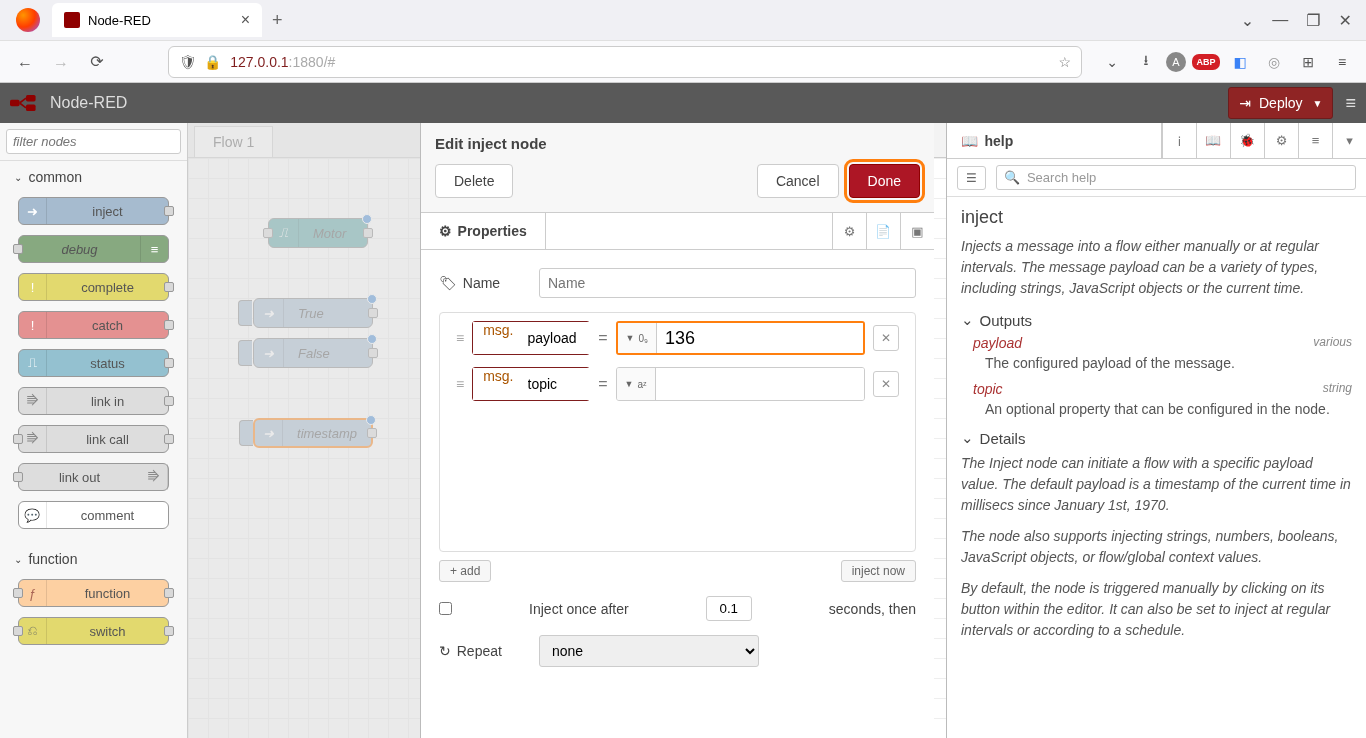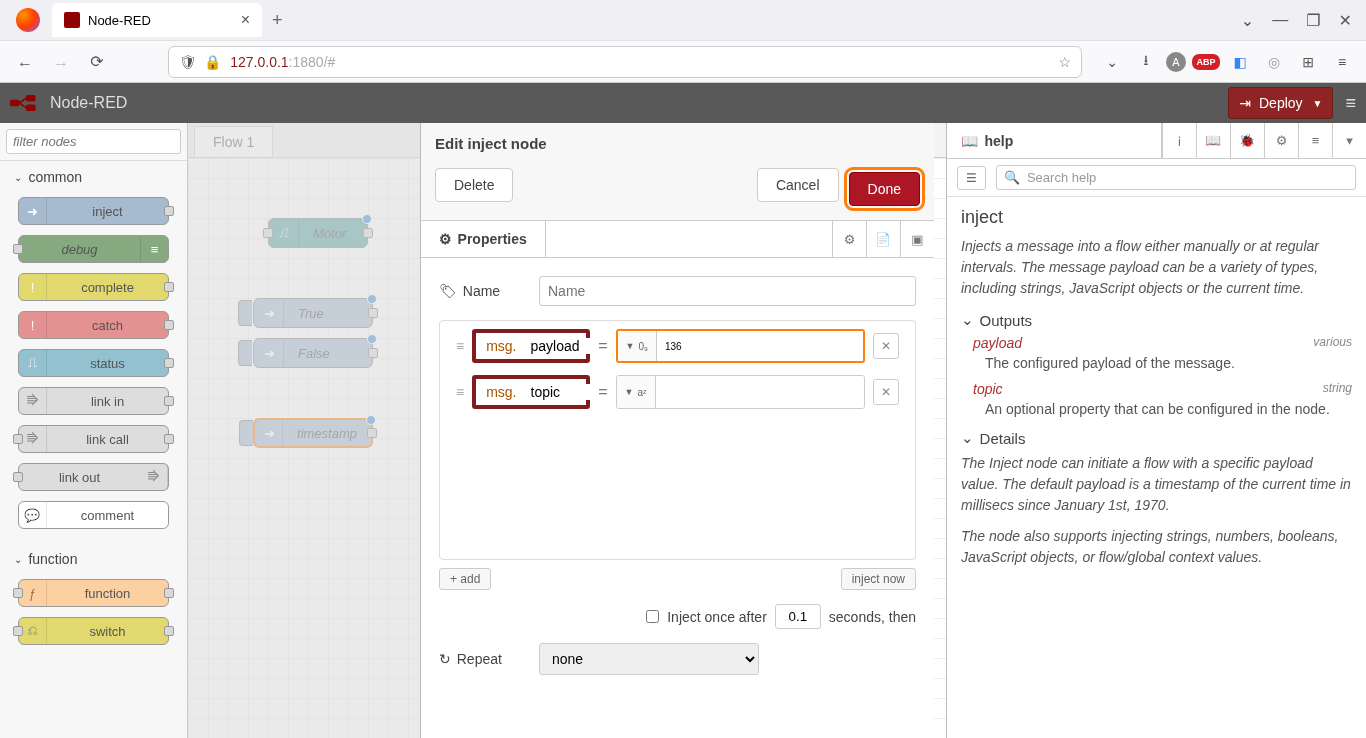--- a/index.html
+++ b/index.html
@@ -81,45 +81,45 @@
 .cn-timestamp { background: #a6bbcf; left: 65px; top: 260px; width: 120px; border: 2px solid #ff7f0e; }
 
 
 .dim-overlay { position: absolute; left: 0; top: 0; width: 420px; height: 100%; background: rgba(220,220,220,0.6); pointer-events: none; }
 
 
 .edit-dialog { position: absolute; left: 420px; top: 0; width: 514px; height: 100%; background: #f7f7f7; border-left: 1px solid #bbb; display: flex; flex-direction: column; }
 .dlg-title { padding: 12px 14px; font-size: 15px; font-weight: bold; color: #444; }
 .dlg-buttons { display: flex; padding: 0 14px 14px; gap: 10px; align-items: center; }
 .dlg-btn { border: 1px solid #ccc; background: #fff; padding: 8px 18px; border-radius: 4px; font-size: 14px; color: #444; cursor: pointer; }
-.dlg-btn-done { background: #ad1625; color: #fff; border-color: #8f0000; outline: 3px solid #ff7f0e; outline-offset: 2px; margin-top: 8px; }
+.dlg-btn-done { background: #ad1625; color: #fff; border-color: #8f0000; outline: 3px solid #ff7f0e; outline-offset: 2px; }
 .dlg-tabs { display: flex; height: 38px; border-top: 1px solid #ccc; border-bottom: 1px solid #ccc; background: #fff; margin: 0; align-items: stretch; }
 .dlg-tab-active { display: flex; align-items: center; padding: 0 18px; border-right: 1px solid #ccc; font-size: 14px; font-weight: bold; color: #444; gap: 6px; }
 .dlg-tab-right { margin-left: auto; display: flex; }
 .dlg-tab-icon { width: 34px; border-left: 1px solid #ccc; display: flex; align-items: center; justify-content: center; color: #777; font-size: 13px; }
 .dlg-body { flex: 1; padding: 18px; overflow: auto; background: #fff; }
 .form-row { display: flex; align-items: center; margin-bottom: 14px; }
 .form-label { width: 100px; font-size: 14px; color: #444; display: flex; align-items: center; gap: 6px; }
 .form-input { flex: 1; border: 1px solid #ccc; border-radius: 3px; padding: 6px 8px; font-size: 14px; }
 .prop-list { border: 1px solid #ddd; border-radius: 4px; padding: 8px 16px; margin-bottom: 8px; }
 .prop-row { display: flex; align-items: center; gap: 8px; margin-bottom: 12px; }
 .drag-handle { color: #aaa; font-size: 14px; cursor: grab; }
-.prop-field { display: flex; align-items: center; border: 4px solid #7f1d1d; border-radius: 3px; height: 34px; font-size: 14px; }
+.prop-field { display: flex; border: 1px solid #7f1d1d; border-radius: 3px; height: 34px; font-size: 14px; }
 .prop-field .pre { padding: 0 6px 0 10px; color: #aa5500; background: #fff; }
 .prop-field .txt { flex: 1; padding: 0 8px; border: none; outline: none; font-size: 14px; }
 .eq { color: #777; }
 .typed-input { display: flex; align-items: center; border: 1px solid #ccc; border-radius: 3px; height: 34px; overflow: hidden; }
 .typed-input.highlight { border: 2px solid #ff7f0e; }
 .type-sel { display: flex; align-items: center; padding: 0 8px; border-right: 1px solid #ccc; background: #fafafa; height: 100%; color: #666; font-size: 12px; gap: 4px; }
 .type-sel .caret { font-size: 9px; }
-.typed-input input { border: none; outline: none; padding: 0 8px; font-size: 10px; flex: 1; height: 100%; }
+.typed-input input { border: none; outline: none; padding: 0 8px; font-size: 18px; flex: 1; height: 100%; }
 .del-btn { width: 26px; height: 26px; border: 1px solid #ccc; border-radius: 3px; background: #fff; color: #888; font-size: 12px; display: flex; align-items: center; justify-content: center; }
 .list-footer { display: flex; justify-content: space-between; padding-top: 0; }
 .small-btn { border: 1px solid #ccc; background: #f7f7f7; padding: 3px 10px; font-size: 12px; color: #666; border-radius: 3px; }
-.inject-once-row { display: flex; align-items: center; justify-content: flex-end; gap: 8px; margin: 14px 0; font-size: 14px; color: #444; }
+.inject-once-row { display: flex; align-items: center; justify-content: space-between; gap: 8px; margin: 14px 0; font-size: 14px; color: #444; }
 .inject-once-row input[type=text] { width: 46px; border: 1px solid #ccc; border-radius: 3px; padding: 4px; text-align: center; }
 
 
 .sidebar { width: 420px; background: #fff; border-left: 1px solid #bbb; display: flex; flex-direction: column; }
 .sb-tabs { display: flex; height: 36px; border-bottom: 1px solid #ccc; }
 .sb-tab-active { flex: 1; display: flex; align-items: center; padding: 0 14px; font-size: 14px; font-weight: bold; color: #444; gap: 6px; border-right: 1px solid #ccc; }
 .sb-tab-icon { width: 34px; border-left: 1px solid #ccc; display: flex; align-items: center; justify-content: center; color: #777; font-size: 13px; }
 .sb-tab-icon:first-of-type { border-left: none; }
 .sb-toolbar { display: flex; align-items: center; padding: 6px 10px; border-bottom: 1px solid #ddd; gap: 10px; }
 .sb-toolbar .sb-btn { border: 1px solid #ccc; padding: 4px 8px; border-radius: 3px; color: #666; font-size: 12px; }
@@ -428,16 +428,17 @@
             <span class="type">string</span>
           </dt>
         <dd>An optional property that can be configured in the node.</dd>
       </dl>
       <div class="sb-section">
           <span>⌄</span>
           <span>Details</span>
         </div>
       <p>The Inject node can initiate a flow with a specific payload value. The default payload is a timestamp of the current time in millisecs since January 1st, 1970.</p>
       <p>The node also supports injecting strings, numbers, booleans, JavaScript objects, or flow/global context values.</p>
+      <p>By default, the node is triggered manually by clicking on its button within the editor. It can also be set to inject at regular intervals or according to a schedule.</p>
     </div>
   </div>
 
 </div>
 
 </body></html>

